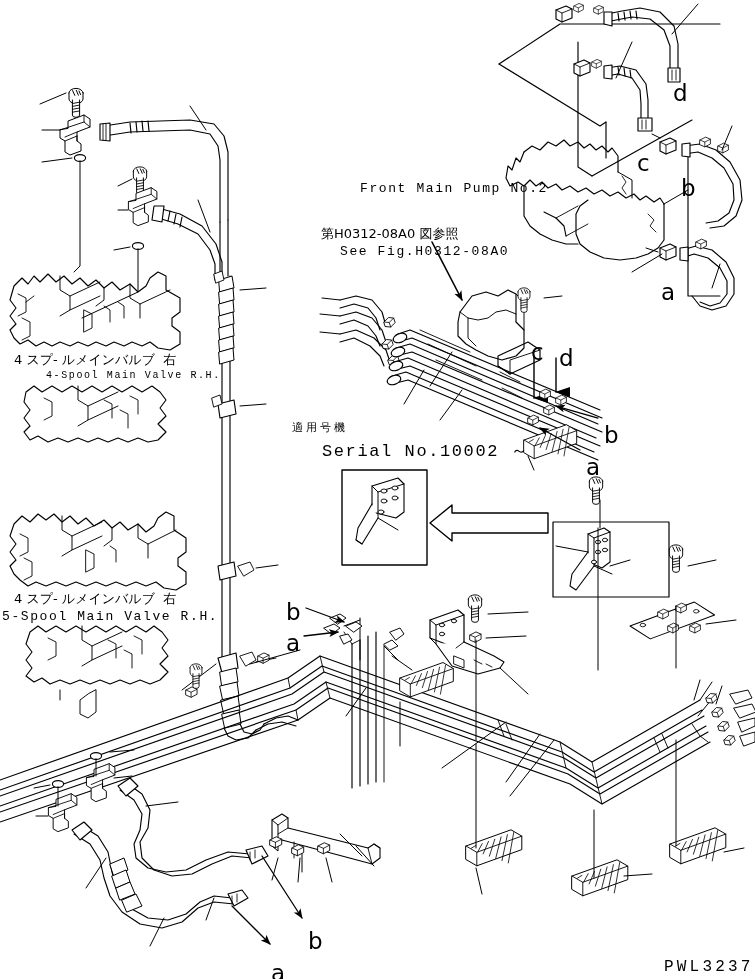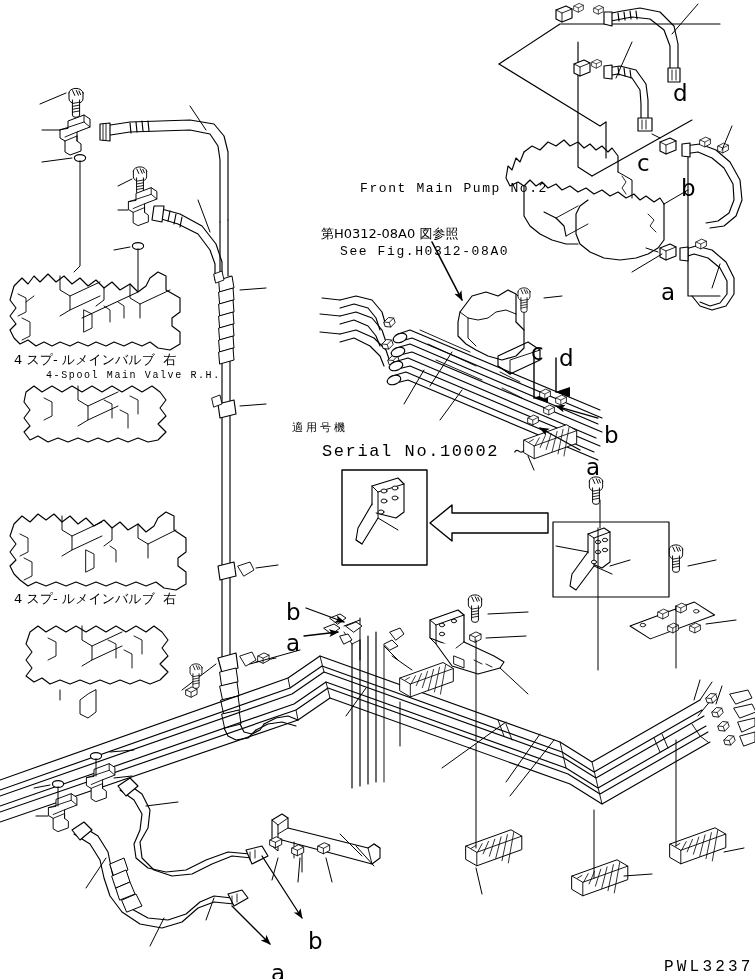--- a/index.html
+++ b/index.html
@@ -594,20 +594,21 @@
   <div class="lbl jp" style="left:321px;top:225px;font-size:13px;">第H0312-08A0 図参照</div>
   <div class="lbl en" style="left:340px;top:244px;font-size:13px;">See Fig.H0312-08A0</div>
 
   <div class="lbl jp" style="left:14px;top:351px;font-size:13px;">4 スプ- ルメインバルブ  右</div>
   <div class="lbl en" style="left:2px;top:370px;font-size:10px;margin-left:44px;">4-Spool Main Valve R.H.</div>
 
   <div class="lbl jp" style="left:292px;top:420px;font-size:11px;letter-spacing:3px;">適用号機</div>
   <div class="lbl en" style="left:290px;top:439px;font-size:17px;margin-left:32px;">Serial No.10002 ～</div>
 
   <div class="lbl jp" style="left:14px;top:590px;font-size:13px;">4 スプ- ルメインバルブ  右</div>
+  <div class="lbl en" style="left:2px;top:609px;font-size:13px;">5-Spool Main Valve R.H.</div>
 
   <div class="callout" style="left:673px;top:82px;">d</div>
   <div class="callout" style="left:637px;top:152px;">c</div>
   <div class="callout" style="left:681px;top:177px;">b</div>
   <div class="callout" style="left:661px;top:281px;">a</div>
 
   <div class="callout" style="left:531px;top:341px;">c</div>
   <div class="callout" style="left:559px;top:347px;">d</div>
   <div class="callout" style="left:604px;top:424px;">b</div>
   <div class="callout" style="left:586px;top:456px;">a</div>

